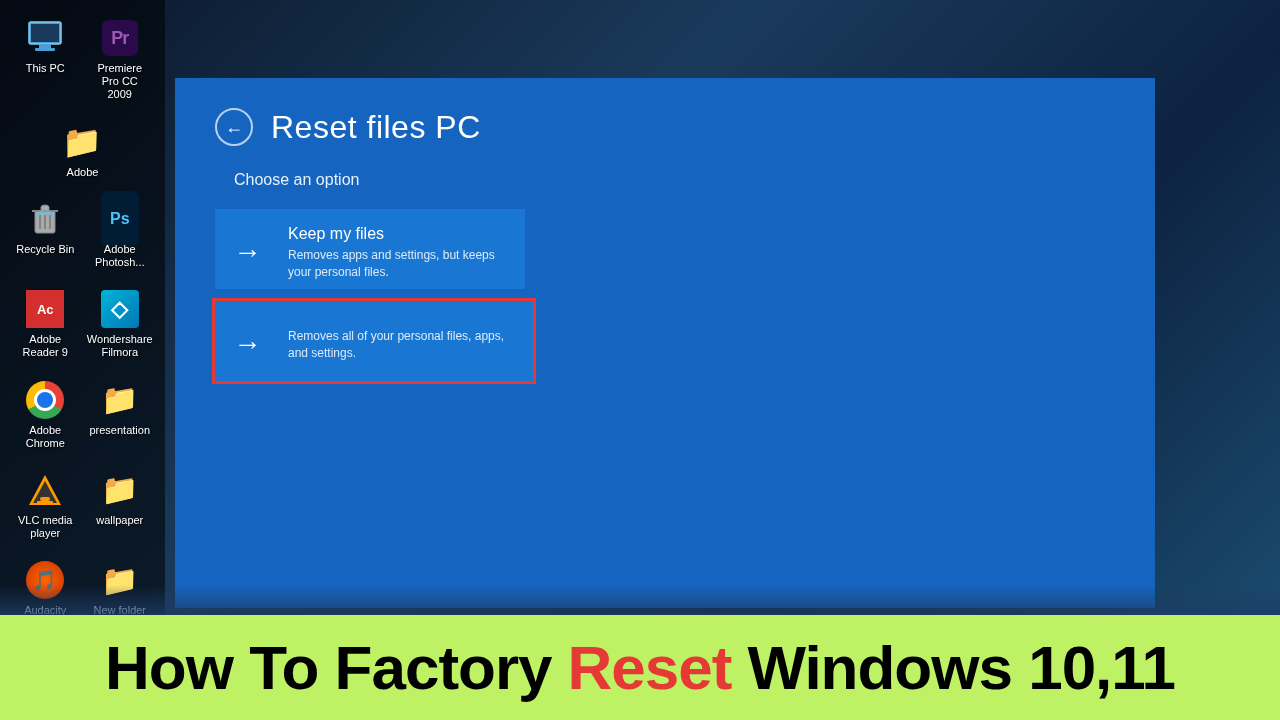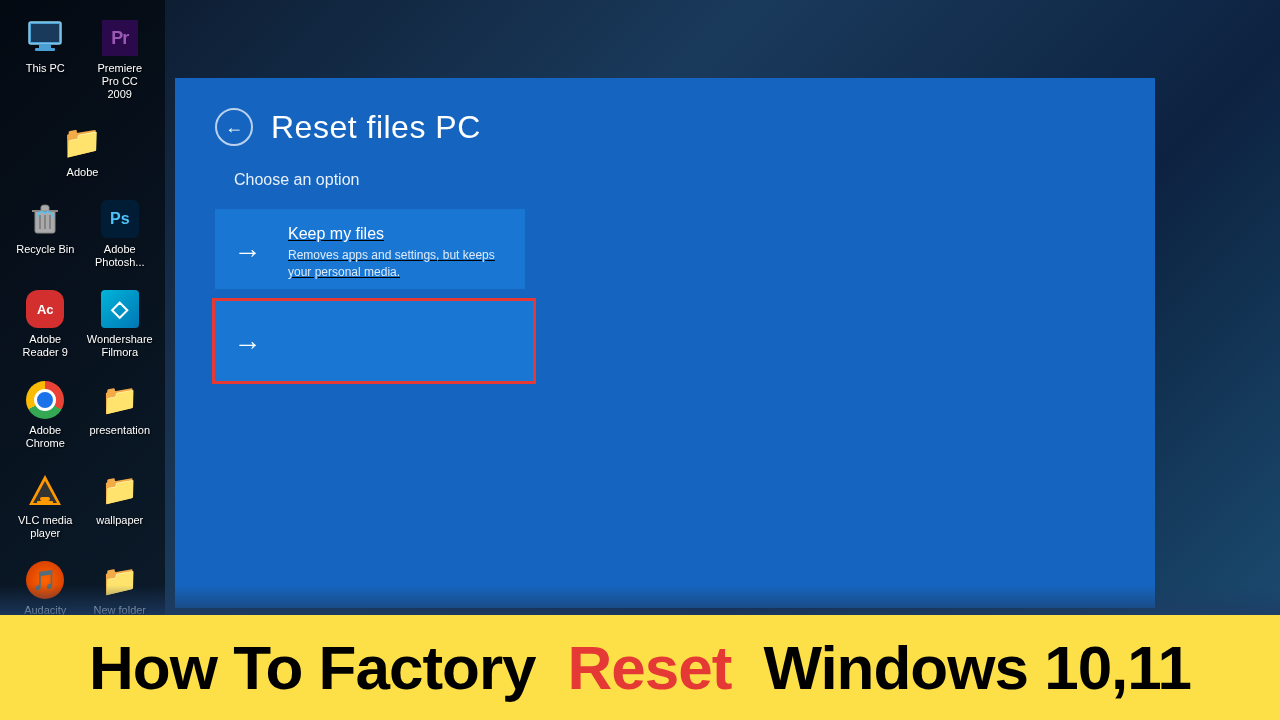--- a/index.html
+++ b/index.html
@@ -81,21 +81,21 @@
     }
 
     
     .this-pc-icon {
       color: #87ceeb;
     }
     
     .premiere-icon {
       background: #2a0a4a;
       color: #9b59b6;
-      border-radius: 0;
+      border-radius: 6px;
       font-size: 14px;
       font-weight: bold;
       letter-spacing: -1px;
       padding: 2px;
       width: 36px;
       height: 36px;
       display: flex;
       align-items: center;
       justify-content: center;
     }
@@ -168,21 +168,20 @@
       align-items: center;
       justify-content: center;
       flex-shrink: 0;
       font-size: 28px;
       color: white;
     }
 
     .option-content {
       padding: 12px 14px 4px 8px;
       flex: 1;
-      text-decoration: underline;
     }
 
     .option-title {
       color: white;
       font-size: 16px;
       font-weight: 400;
       margin-bottom: 4px;
     }
 
     .option-desc {
@@ -195,21 +194,21 @@
     .option-card-highlighted {
       outline: 3px solid #e53935;
       outline-offset: 0px;
       width: 318px;
     }
 
     
     .bottom-banner {
       width: 1280px;
       height: 105px;
-      background: #fde047;
+      background: #bef264;
       display: flex;
       align-items: center;
       justify-content: center;
       position: relative;
     }
 
     .banner-text {
       font-size: 62px;
       font-weight: 900;
       color: #000000;
@@ -219,26 +218,26 @@
       align-items: center;
       gap: 0;
     }
 
     .banner-text-black {
       color: #000000;
     }
 
     .banner-text-red {
       color: #e53935;
-      margin: 0 32px;
+      margin: 0 16px;
     }
 
     .photoshop-box {
       width: 38px;
-      height: 38px;
+      height: 55px;
       background: #001d35;
       display: flex;
       align-items: center;
       justify-content: center;
       border-radius: 6px;
     }
 
     .chrome-circle {
       width: 38px;
       height: 38px;
@@ -267,21 +266,21 @@
       align-items: center;
       justify-content: center;
       color: #ffcc00;
       font-size: 20px;
     }
 
     .adobe-reader-box {
       width: 38px;
       height: 38px;
       background: #d32f2f;
-      border-radius: 12px;
+      border-radius: 0;
       display: flex;
       align-items: center;
       justify-content: center;
       color: white;
       font-size: 14px;
       font-weight: bold;
     }
   </style>
 </head>
 <body>
@@ -435,29 +434,30 @@
     </div>
 
     <p class="panel-subtitle">Choose an option</p>
 
     <div class="option-card">
       <div class="option-arrow">
         <span style="font-size:28px; color:white;">→</span>
       </div>
       <div class="option-content">
         <div class="option-title">Keep my files</div>
-        <div class="option-desc">Removes apps and settings, but keeps your personal media.</div>
+        <div class="option-desc">Removes apps and settings, but keeps your personal files.</div>
       </div>
     </div>
 
     <div class="option-card option-card-highlighted">
       <div class="option-arrow">
         <span style="font-size:28px; color:white;">→</span>
       </div>
       <div class="option-content">
+        <div class="option-desc">Removes all of your personal files, apps, and settings.</div>
       </div>
     </div>
   </div>
 
 </div>
 
 <div class="bottom-banner">
   <div class="banner-text">
     <span class="banner-text-black">How To Factory </span>
     <span class="banner-text-red">Reset</span>

